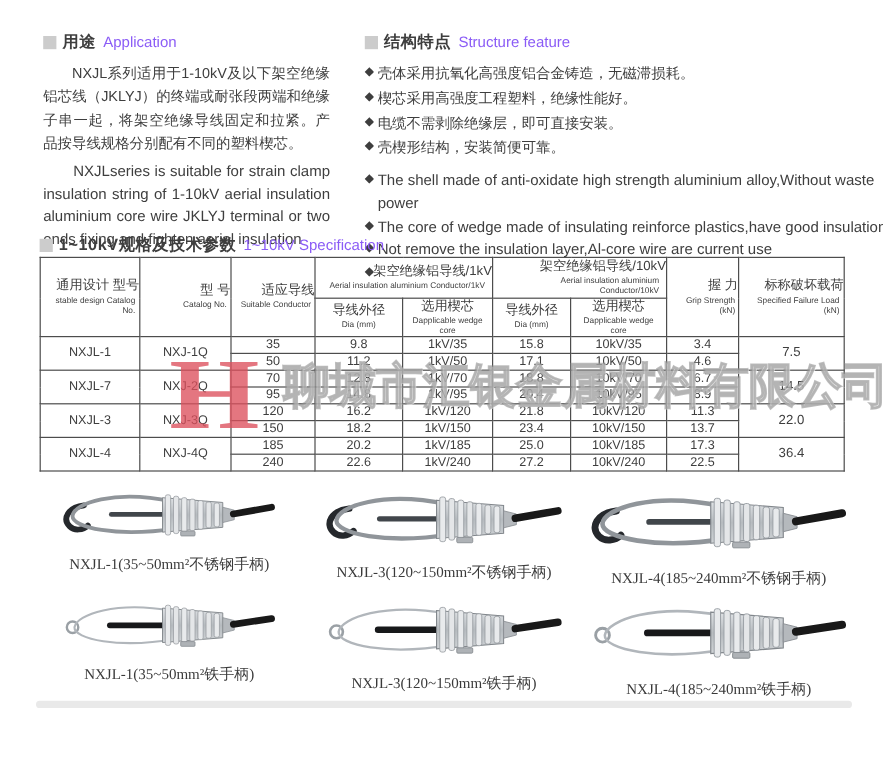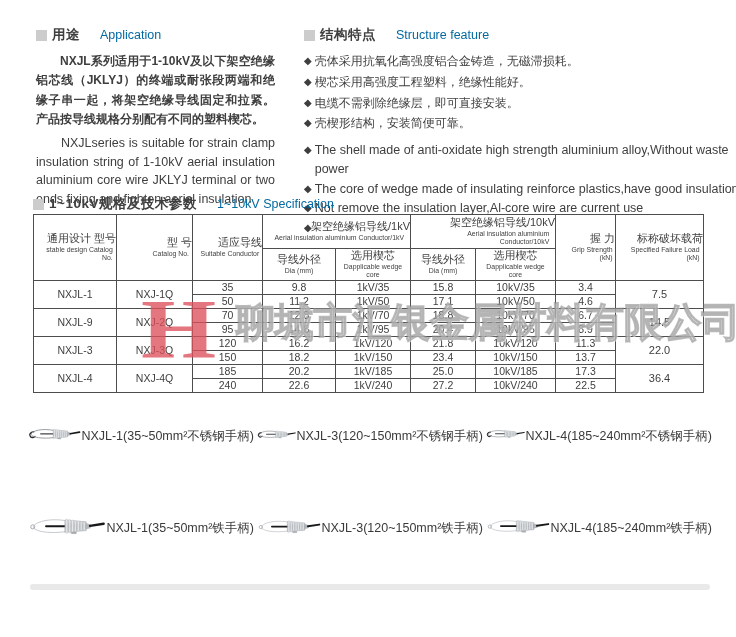--- a/index.html
+++ b/index.html
@@ -6,24 +6,24 @@
   body{
     width:736px;height:637px;background:#ffffff;position:relative;overflow:hidden;
     font-family:"Liberation Sans","DejaVu Sans",sans-serif;color:#3e3e3e;
     -webkit-font-smoothing:antialiased;
   }
   .abs{position:absolute;}
   
   .sec-head{display:flex;align-items:center;font-size:13.5px;}
   .sec-sq{width:11px;height:11px;background:#cccccc;display:inline-block;margin-right:5px;flex:0 0 auto;}
   .sec-cn{font-weight:bold;letter-spacing:.5px;}
-  .sec-en{margin-left:20px;font-size:12.5px;color:#0369a1;}
+  .sec-en{margin-left:6px;font-size:12.5px;color:#8b5cf6;}
   
   #application{left:36px;top:26px;width:239px;}
-  #application .cn{font-size:12px;line-height:1.62;text-align:justify;text-indent:2em;margin:8px 0 0 0;font-weight:bold;}
+  #application .cn{font-size:12px;line-height:1.62;text-align:justify;text-indent:2em;margin:8px 0 0 0;}
   #application .en{font-size:12.5px;line-height:1.5;text-indent:2em;margin:4px 0 0 0;text-align:justify;}
   
   #structure{left:304px;top:26px;width:436px;}
   #structure ul{list-style:none;margin:7px 0 0 0;padding:0;}
   #structure li{font-size:12px;line-height:1.73;display:flex;}
   #structure ul.en li{font-size:12.5px;line-height:1.55;}
   .diamond{margin-right:3px;flex:0 0 auto;font-size:10px;line-height:inherit;transform:translateY(.5px);}
   
   #spec-head{left:33px;top:195px;text-align:right;}
   #spec-head .sec-cn{font-size:13.5px;}
@@ -52,21 +52,21 @@
     font-size:40px;font-weight:bold;letter-spacing:0px;line-height:1.15;
     color:rgba(175,175,175,.34);
     -webkit-text-stroke:1.2px rgba(140,140,140,.55);
     text-shadow:1px 1px 0 rgba(255,255,255,.65);
     transform:scaleX(.97);transform-origin:left center;
   }
   
   .prod-row{left:28px;width:684px;display:flex;justify-content:space-between;}
   #prod-row-1{top:398px;}
   #prod-row-2{top:490px;}
-  figure.product{margin:0;display:flex;flex-direction:row;align-items:center;width:226px;}
+  figure.product{margin:0;display:flex;flex-direction:column;align-items:center;width:226px;font-family:Liberation Serif, serif;}
   figure.product svg{display:block;}
   figure.product figcaption{font-size:12.5px;color:#3a3a3a;margin-top:5px;white-space:nowrap;}
   
   #footer-bar{left:30px;top:584px;width:680px;height:6px;background:#e9e9e9;border-radius:3px;}
   #svg-defs{position:absolute;width:0;height:0;overflow:hidden;}
 </style>
 </head>
 <body>
 
 <svg id="svg-defs" aria-hidden="true">
@@ -246,21 +246,21 @@
     </tr>
     <tr>
       <td>50</td>
       <td>11.2</td>
       <td>1kV/50</td>
       <td>17.1</td>
       <td>10kV/50</td>
       <td>4.6</td>
     </tr>
     <tr>
-      <td rowspan="2">NXJL-9</td>
+      <td rowspan="2">NXJL-7</td>
       <td rowspan="2">NXJ-2Q</td>
       <td>70</td>
       <td>12.8</td>
       <td>1kV/70</td>
       <td>18.8</td>
       <td>10kV/70</td>
       <td>6.7</td>
       <td rowspan="2" class="load-cell">14.5</td>
     </tr>
     <tr>

